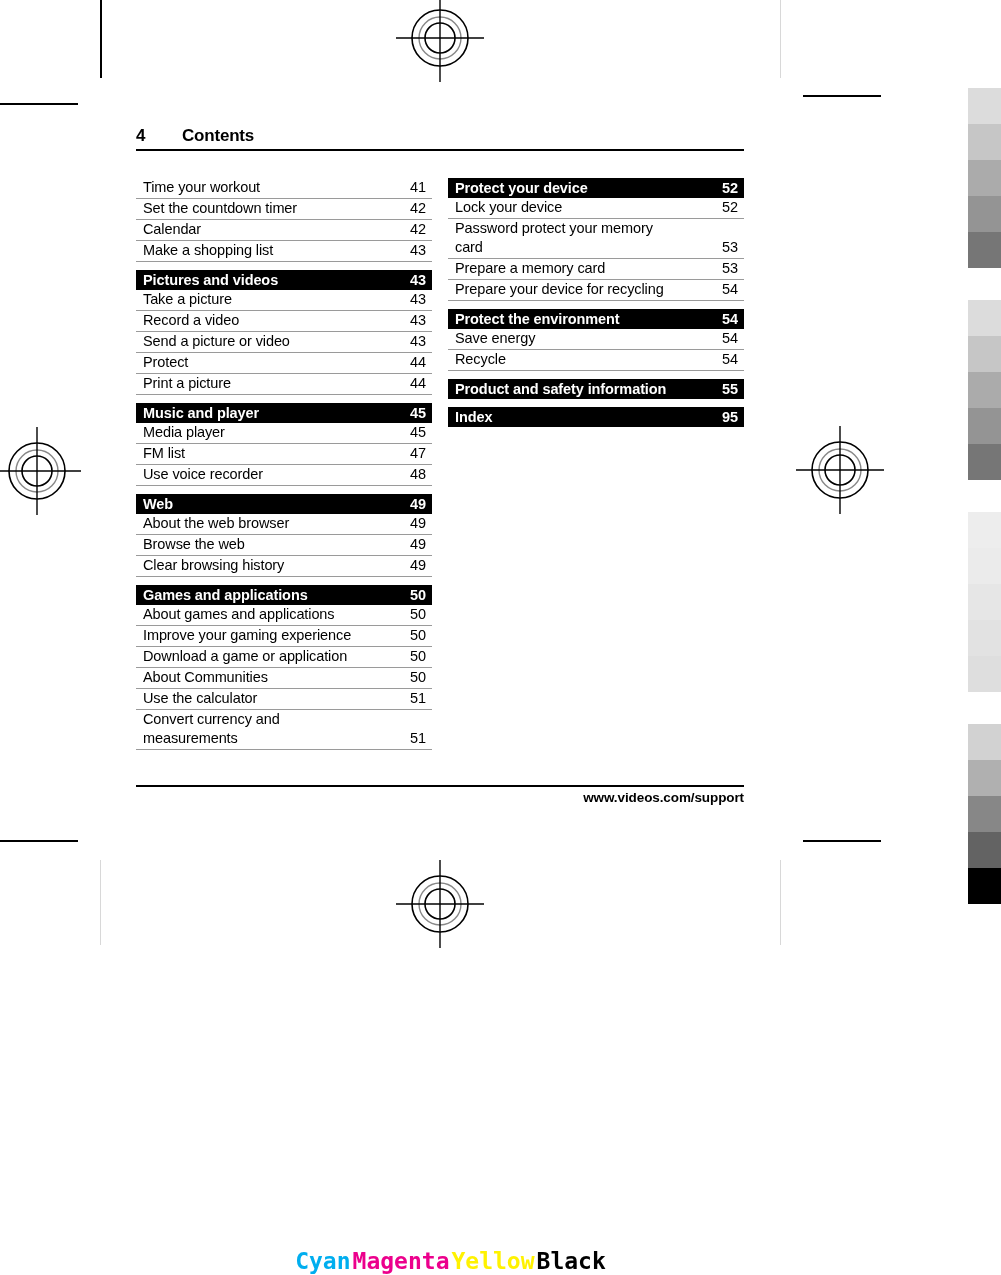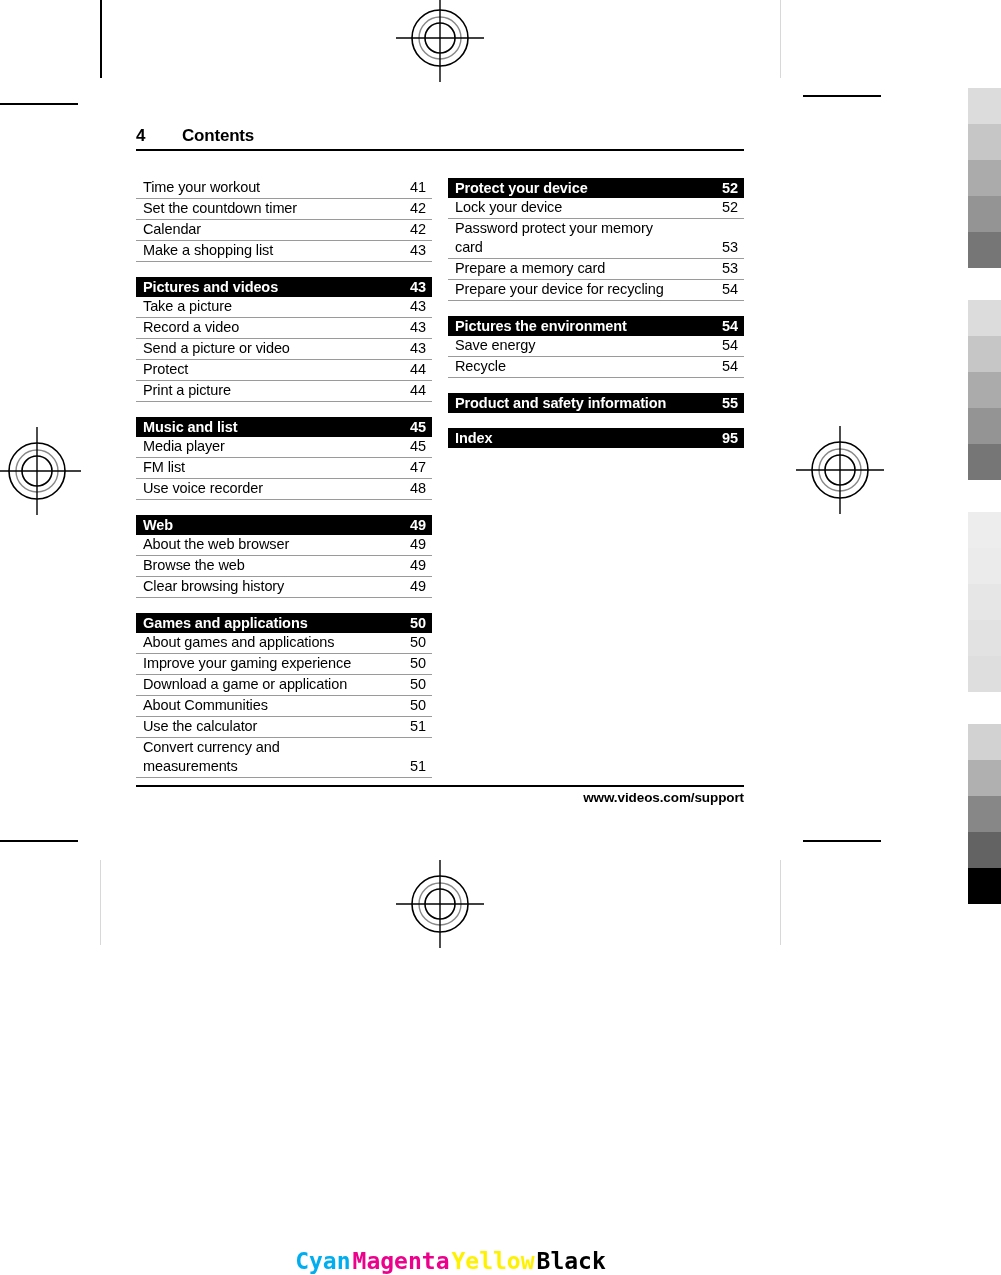--- a/index.html
+++ b/index.html
@@ -78,21 +78,21 @@
   .columns {
     display: flex;
     gap: 16px;
     margin-top: 27px;
   }
   .col {
     width: 296px;
   }
 
   
-  .toc-group { margin-bottom: 15px; }
+  .toc-group { margin-bottom: 8px; }
   .toc-group:last-child { margin-bottom: 0; }
 
   .group-head {
     display: flex;
     justify-content: space-between;
     align-items: center;
     background: #000000;
     color: #ffffff;
     font-weight: bold;
     font-size: 14.5px;
@@ -294,21 +294,21 @@
             <span class="label">Protect</span>
             <span class="pg">44</span>
           </div>
           <div class="toc-row">
             <span class="label">Print a picture</span>
             <span class="pg">44</span>
           </div>
         </div>
         <div class="toc-group">
           <div class="group-head">
-            <span class="gh-label">Music and list</span>
+            <span class="gh-label">Music and player</span>
             <span class="gh-page">45</span>
           </div>
           <div class="toc-row">
             <span class="label">Media player</span>
             <span class="pg">45</span>
           </div>
           <div class="toc-row">
             <span class="label">FM list</span>
             <span class="pg">47</span>
           </div>
@@ -386,21 +386,21 @@
             <span class="label">Prepare a memory card</span>
             <span class="pg">53</span>
           </div>
           <div class="toc-row">
             <span class="label">Prepare your device for recycling</span>
             <span class="pg">54</span>
           </div>
         </div>
         <div class="toc-group">
           <div class="group-head">
-            <span class="gh-label">Pictures the environment</span>
+            <span class="gh-label">Protect the environment</span>
             <span class="gh-page">54</span>
           </div>
           <div class="toc-row">
             <span class="label">Save energy</span>
             <span class="pg">54</span>
           </div>
           <div class="toc-row">
             <span class="label">Recycle</span>
             <span class="pg">54</span>
           </div>

